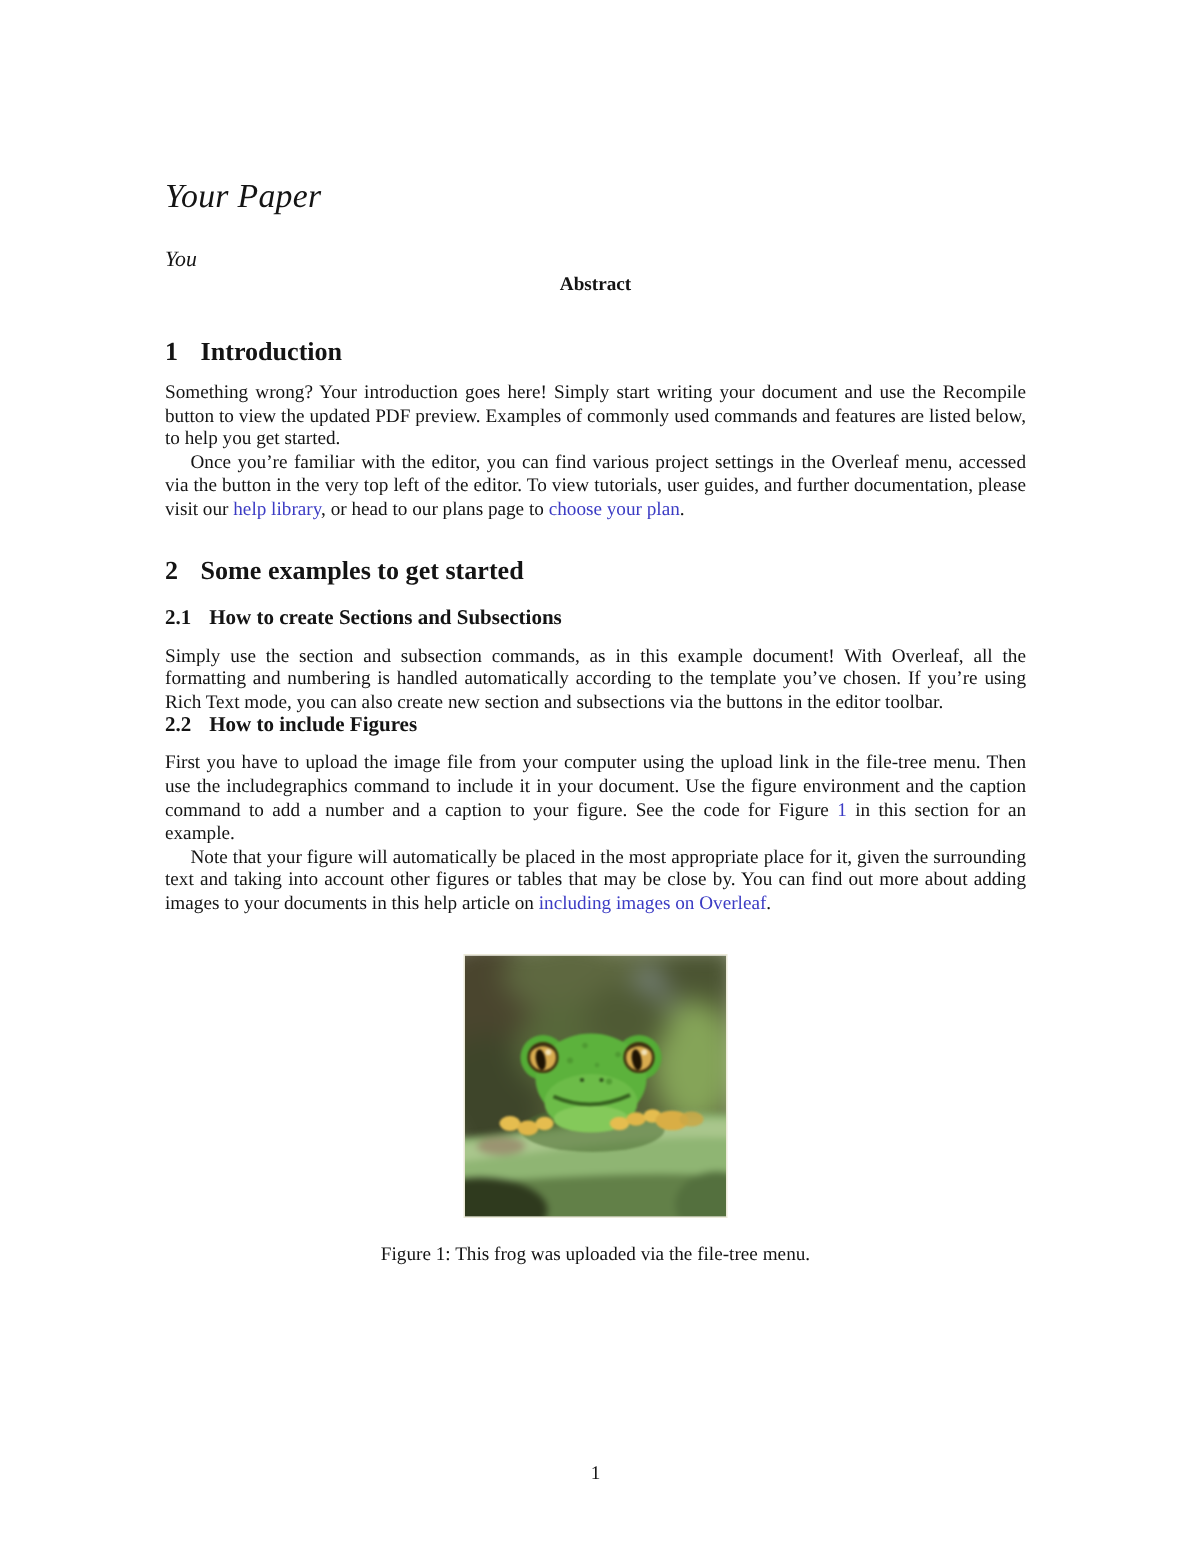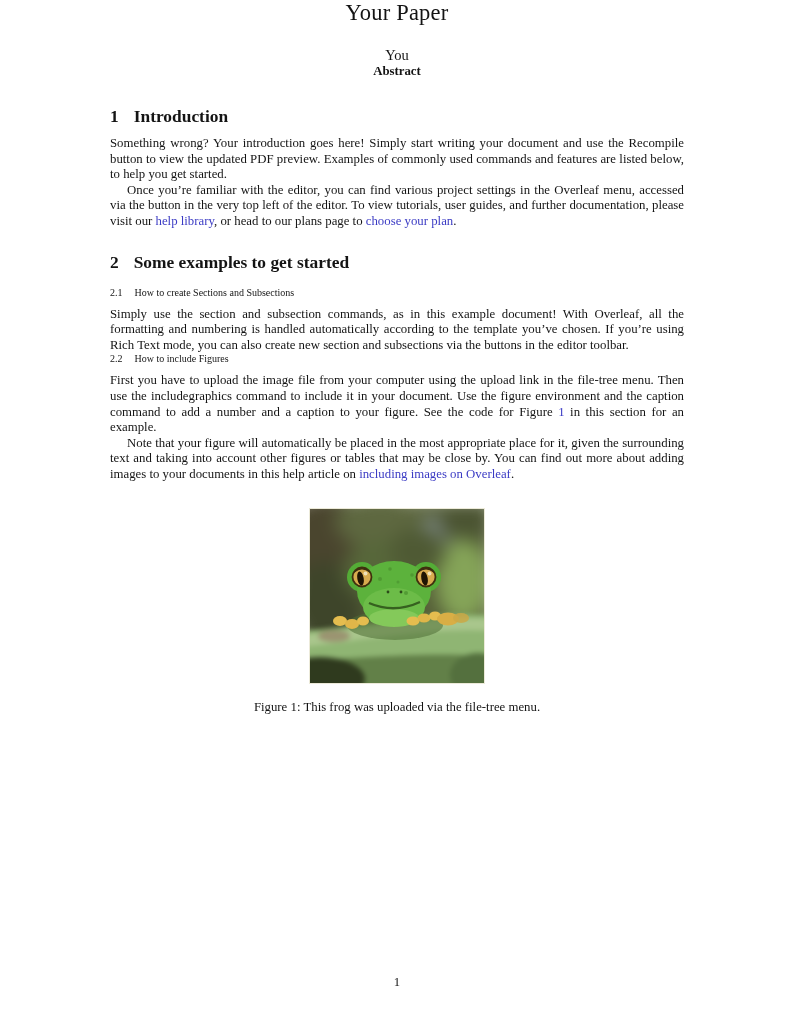--- a/index.html
+++ b/index.html
@@ -7,31 +7,31 @@
   .page {
     position:relative;
     width:794px; height:1028px;
     margin:0 auto;
     background:#ffffff;
     color:#141414;
     font-family:"Liberation Serif", serif;
     padding:0 110px;
     overflow:hidden;
   }
-  .titleblock { text-align:center; }
+  .titleblock { margin-top:118px; text-align:left;font-style:italic; }
   .paper-title { font-size:22.5px; font-weight:normal; letter-spacing:0.2px; }
   .paper-author { font-size:14.5px; margin-top:21px; }
   .paper-date { font-size:14.5px; margin-top:14px; }
 
   .abstract-heading { text-align:center; font-size:12.8px; font-weight:bold; }
   .abstract-body { margin-top:8px; padding:0 46px; font-size:12.8px; }
 
   h2.section { font-size:17.4px; font-weight:bold; }
   h2.section .secnum { display:inline-block; margin-right:15px; }
-  h3.subsection { font-size:10px; font-weight:normal; }
+  h3.subsection { font-size:14px; font-weight:bold; }
   h3.subsection .secnum { display:inline-block; margin-right:12px; }
 
   .sec-intro { margin-top:27px; }
   .sec-examples { margin-top:22px; }
   .sub-21 { margin-top:14px; }
   .sub-22 { }
 
   p.body {
     font-size:12.8px;
     line-height:15.6px;

